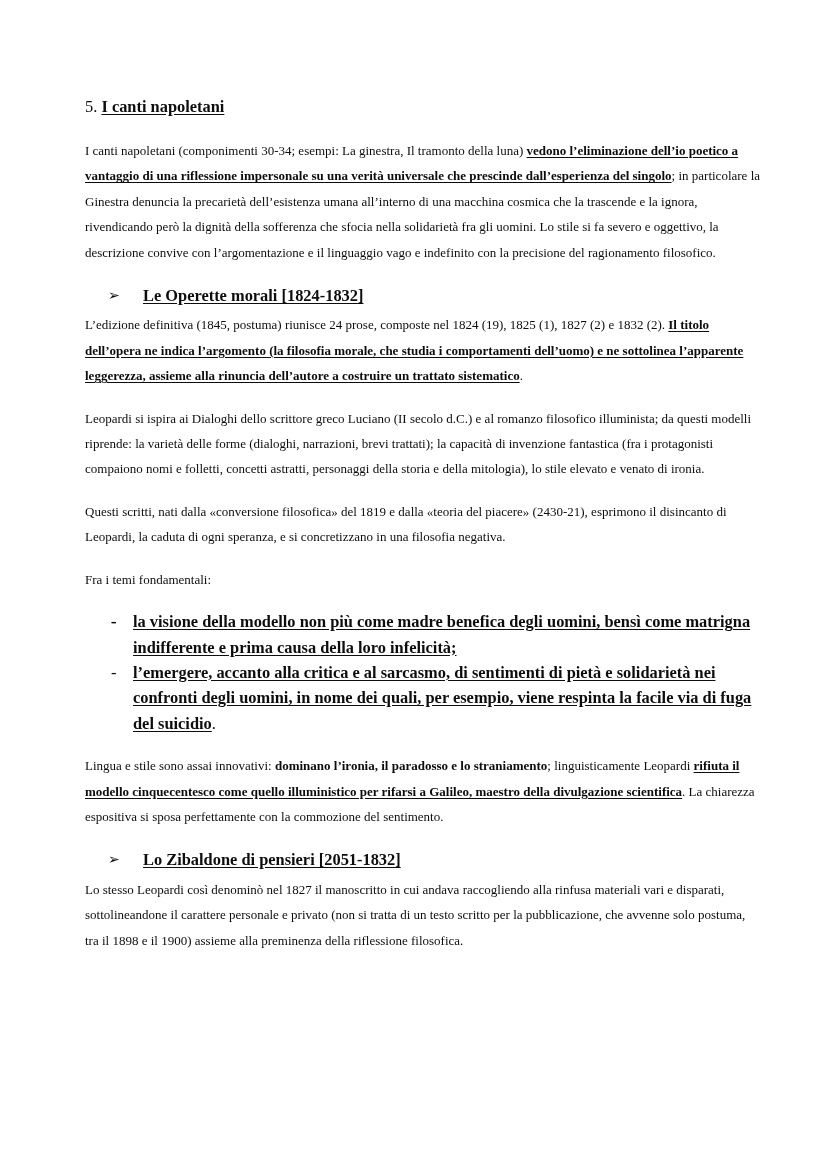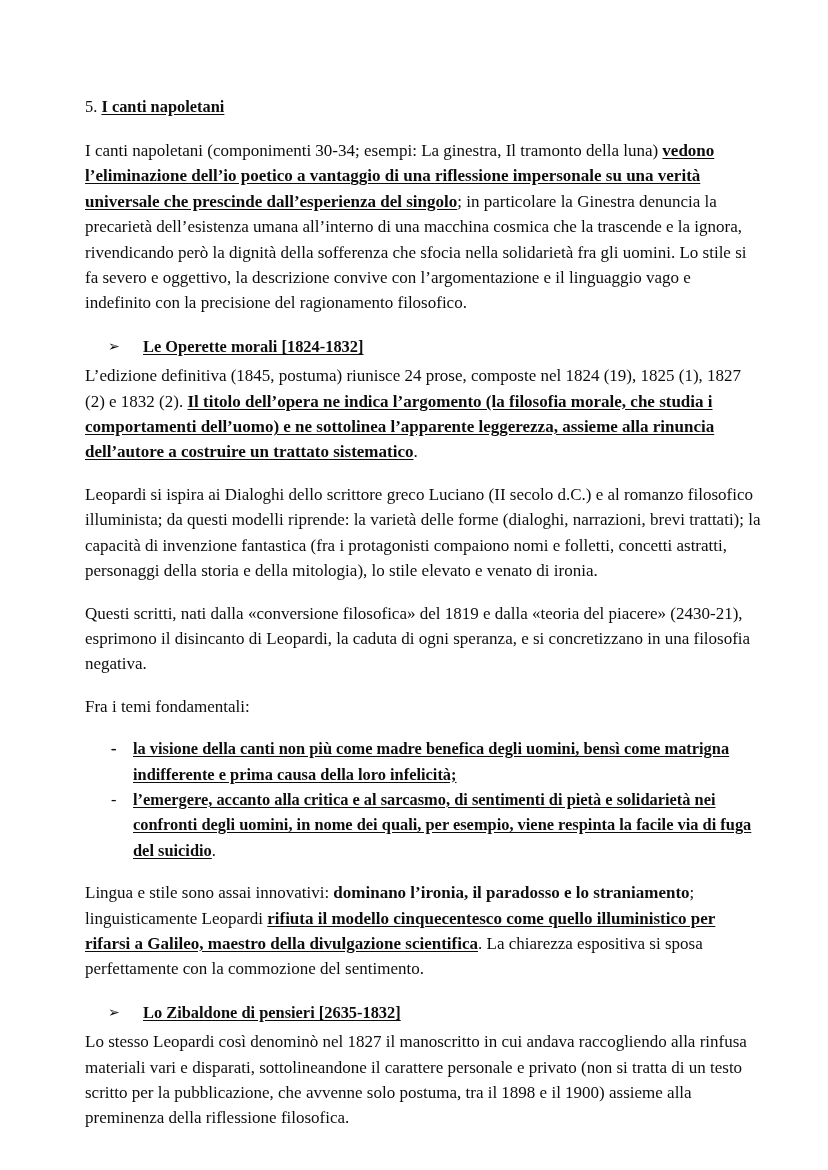--- a/index.html
+++ b/index.html
@@ -43,21 +43,21 @@
     text-decoration: none;
   }
   .section-heading .ttl {
     font-weight: bold;
     text-decoration: underline;
     text-underline-offset: 2px;
   }
 
   
   p.para {
-    font-size: 17px;
+    font-size: 13px;
     line-height: 25.4px;
     margin: 0 0 17px 0;
     text-align: left;
     font-weight: 400;
   }
   p.para.attached {
     margin-top: 4px;
     margin-bottom: 17px;
   }
 
@@ -153,30 +153,30 @@
 
     <p class="para">Questi scritti, nati dalla «conversione filosofica» del 1819 e dalla «teoria del piacere» (2430-21), esprimono il disincanto di Leopardi, la caduta di ogni speranza, e si concretizzano in una filosofia negativa.</p>
 
     <p class="para">Fra i temi fondamentali:</p>
 
     <ul class="dash-list">
       <li>
         <span class="marker">-</span><span class="tail"></span>
       </li>
       <li>
-        <span class="marker">-</span><span class="txt">la visione della canti non più come madre benefica degli uomini, bensì come matrigna indifferente e prima causa della loro infelicità;</span><span class="tail"></span>
+        <span class="marker">-</span><span class="txt">la visione della modello non più come madre benefica degli uomini, bensì come matrigna indifferente e prima causa della loro infelicità;</span><span class="tail"></span>
       </li>
       <li>
         <span class="marker">-</span><span class="txt">l’emergere, accanto alla critica e al sarcasmo, di sentimenti di pietà e solidarietà nei confronti degli uomini, in nome dei quali, per esempio, viene respinta la facile via di fuga del suicidio</span><span class="tail">.</span>
       </li>
     </ul>
 
     <p class="para"><span>Lingua e stile sono assai innovativi: </span><span class="b">dominano l’ironia, il paradosso e lo straniamento</span><span>; linguisticamente Leopardi </span><span class="bu">rifiuta il modello cinquecentesco come quello illuministico per rifarsi a Galileo, maestro della divulgazione scientifica</span><span>. La chiarezza espositiva si sposa perfettamente con la commozione del sentimento.</span></p>
 
     <div class="arrow-item arrow-block">
       <span class="marker">➢</span>
-      <span class="label">Lo Zibaldone di pensieri [2635-1832]</span>
+      <span class="label">Lo Zibaldone di pensieri [2051-1832]</span>
     </div>
 
     <p class="para attached">Lo stesso Leopardi così denominò nel 1827 il manoscritto in cui andava raccogliendo alla rinfusa materiali vari e disparati, sottolineandone il carattere personale e privato (non si tratta di un testo scritto per la pubblicazione, che avvenne solo postuma, tra il 1898 e il 1900) assieme alla preminenza della riflessione filosofica.</p>
 
   </div>
 </div>
 
 </body></html>

